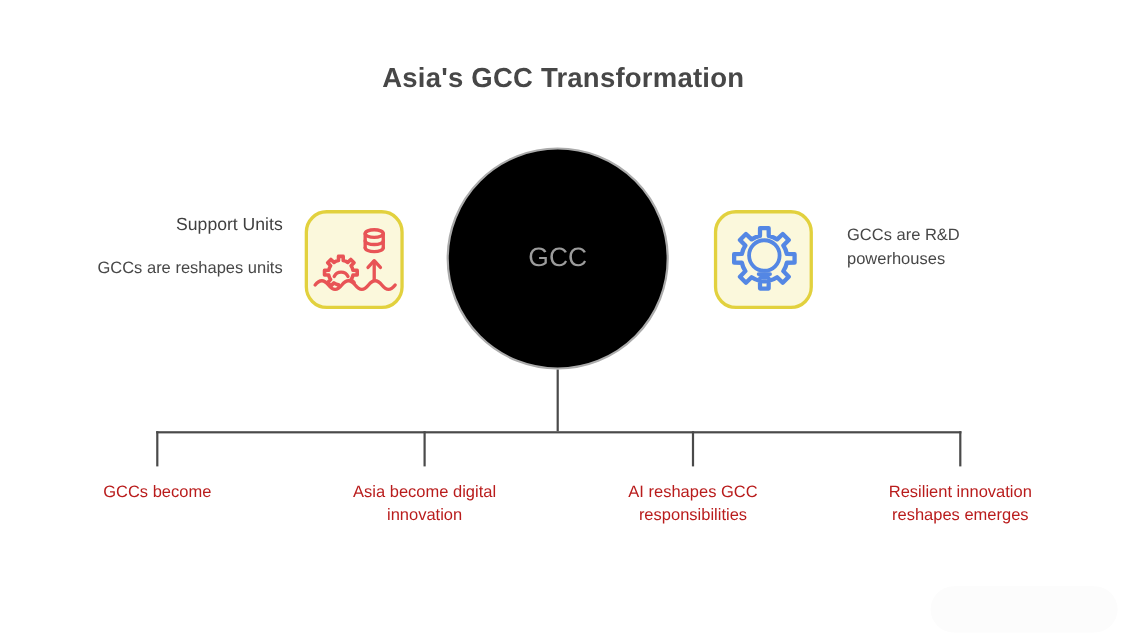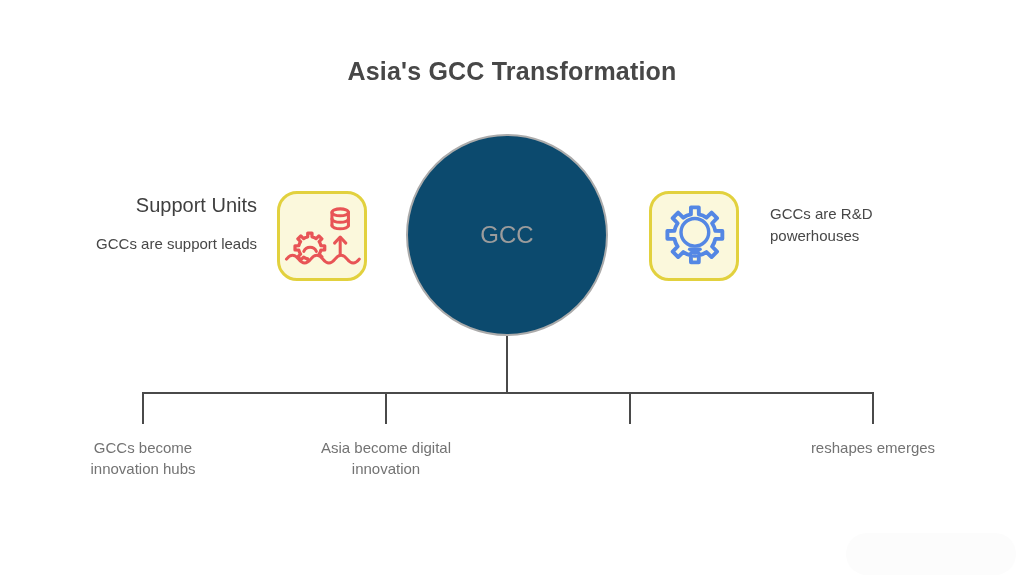--- a/index.html
+++ b/index.html
@@ -9,46 +9,46 @@
   }
   .abs{position:absolute;}
   
   .page-title{
     left:0;right:0;top:57px;text-align:center;
     font-size:25px;font-weight:700;color:#474747;letter-spacing:.2px;
   }
   
   .center-node{
     left:406px;top:134px;width:198px;height:198px;border-radius:50%;
-    background:#0c4a6e;border:2px solid #ababab;
+    background:#000000;border:2px solid #ababab;
     display:flex;align-items:center;justify-content:center;text-align:center;
   }
   .center-node-label{font-size:24px;line-height:30px;color:#9c9c9c;width:170px;}
   
   .left-text{right:767px;top:192px;width:230px;text-align:right;}
-  .node-heading{font-size:20px;line-height:26px;color:#3f3f3f;}
+  .node-heading{font-size:16px;line-height:26px;color:#3f3f3f;}
   .node-desc{font-size:15px;line-height:20px;color:#474747;margin-top:16px;}
   .right-text{left:770px;top:192px;width:160px;text-align:left;}
   .right-text .node-heading{line-height:29px;}
   .right-text .node-desc{margin-top:11px;line-height:22px;}
   
   .icon-tile{
     width:84px;height:84px;border:3px solid #e2d13e;border-radius:20px;
     background:#fbf8dc;display:flex;align-items:center;justify-content:center;
   }
   .icon-tile-left{left:277px;top:191px;}
   .icon-tile-right{left:649px;top:191px;}
   
   .line{background:#4a4a4a;}
   .trunk{left:506px;top:336px;width:2px;height:56px;}
   .hbar{left:142px;top:392px;width:732px;height:2px;}
   .drop{top:392px;width:2px;height:32px;}
   .drop1{left:142px;} .drop2{left:385px;} .drop3{left:629px;} .drop4{left:872px;}
   
-  .branch-label{top:437px;width:180px;text-align:center;font-size:15px;line-height:21px;color:#737373;}
+  .branch-label{top:437px;width:180px;text-align:center;font-size:15px;line-height:21px;color:#b91c1c;}
   .bl1{left:53px;} .bl2{left:296px;} .bl3{left:540px;} .bl4{left:783px;}
   .branch-label span{display:block;}
   
   .watermark{left:846px;top:533px;width:170px;height:42px;border-radius:21px;background:#fcfcfc;}
   .defs-svg{position:absolute;width:0;height:0;overflow:hidden;}
 </style>
 </head>
 <body>
 
 <svg class="defs-svg" aria-hidden="true">
@@ -70,21 +70,21 @@
   <div class="abs page-title">Asia's GCC Transformation</div>
 
   <div class="abs center-node">
     <div class="center-node-label">
       <span>GCC</span><br>
     </div>
   </div>
 
   <div class="abs left-text">
     <div class="node-heading">Support Units</div>
-    <div class="node-desc">GCCs are support leads</div>
+    <div class="node-desc">GCCs are reshapes units</div>
   </div>
   <div class="abs icon-tile icon-tile-left">
     <span>
       <svg width="78" height="78" viewBox="0 0 90 90" fill="none" stroke="#E85456" stroke-width="3.5" stroke-linecap="round" stroke-linejoin="round">
 
         <use href="#gear8" transform="translate(31,61) scale(0.54) translate(-45,-43)" stroke="#E85456" stroke-width="7"></use>
         <path d="M24,65 A8,8 0 0 1 38.5,65"></path>
 
         <path d="M4,74 Q11,65 18,74 T32,74 T46,74 T60,74 T74,74 T88,74 L88,89 L4,89 Z" fill="#fbf8dc" stroke="none"></path>
         <path d="M4,74 Q11,65 18,74 T32,74 T46,74 T60,74 T74,74 T88,74"></path>
@@ -120,25 +120,29 @@
 
   <div class="abs line trunk"></div>
   <div class="abs line hbar"></div>
   <div class="abs line drop drop1"></div>
   <div class="abs line drop drop2"></div>
   <div class="abs line drop drop3"></div>
   <div class="abs line drop drop4"></div>
 
   <div class="abs branch-label bl1">
     <span>GCCs become</span>
-    <span>innovation hubs</span>
   </div>
   <div class="abs branch-label bl2">
     <span>Asia become digital</span>
     <span>innovation</span>
   </div>
+  <div class="abs branch-label bl3">
+    <span>AI reshapes GCC</span>
+    <span>responsibilities</span>
+  </div>
   <div class="abs branch-label bl4">
+    <span>Resilient innovation</span>
     <span>reshapes emerges</span>
   </div>
 
   <div class="abs watermark"></div>
 
 </div>
 
 </body></html>

